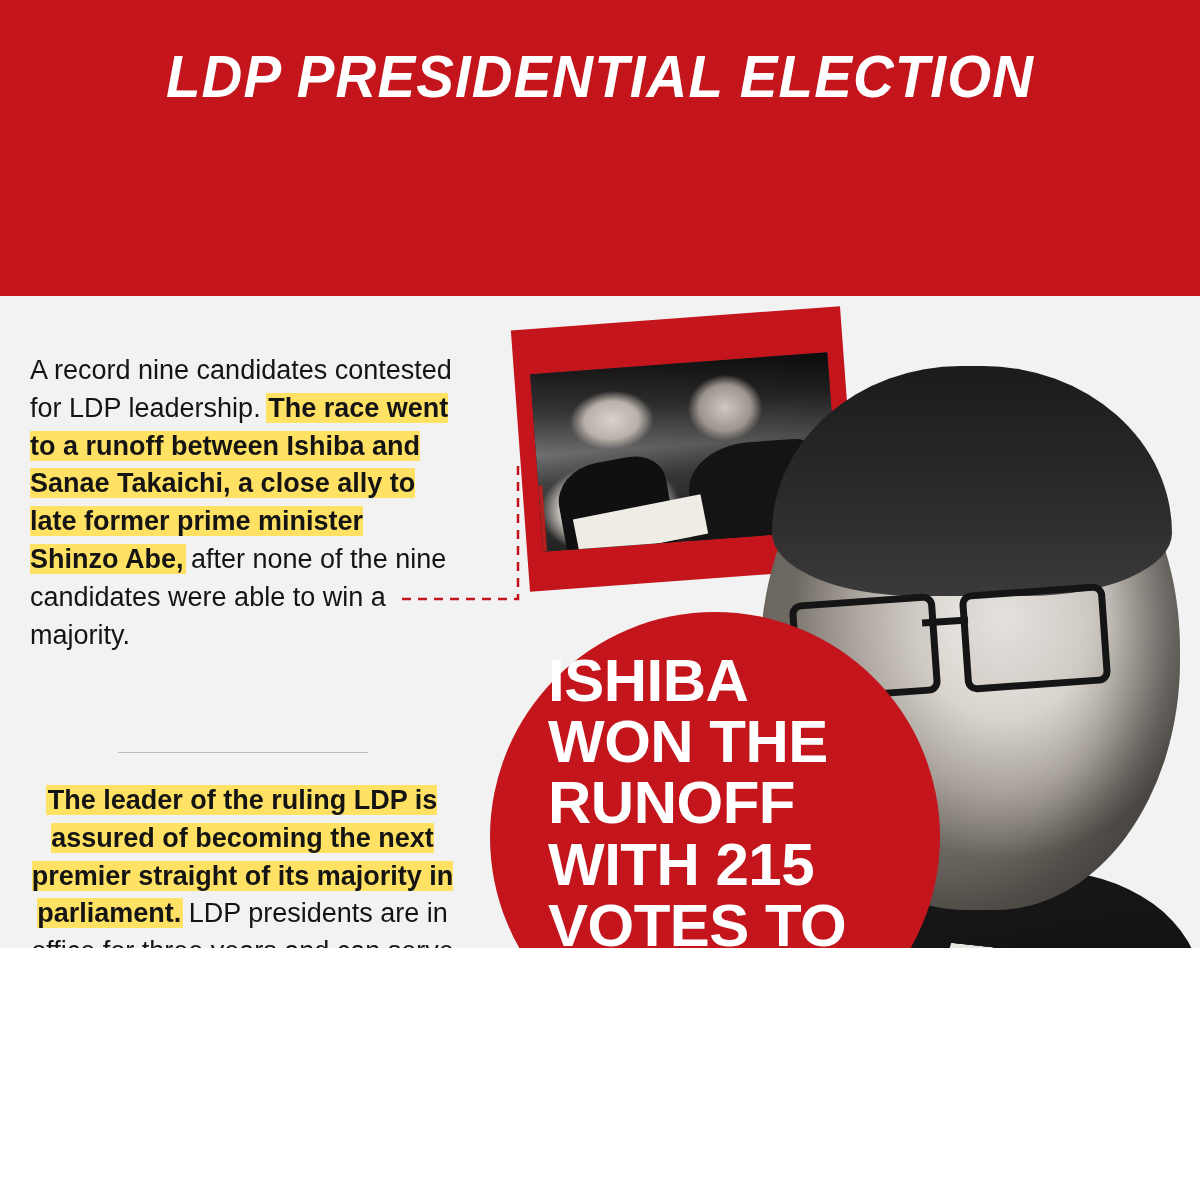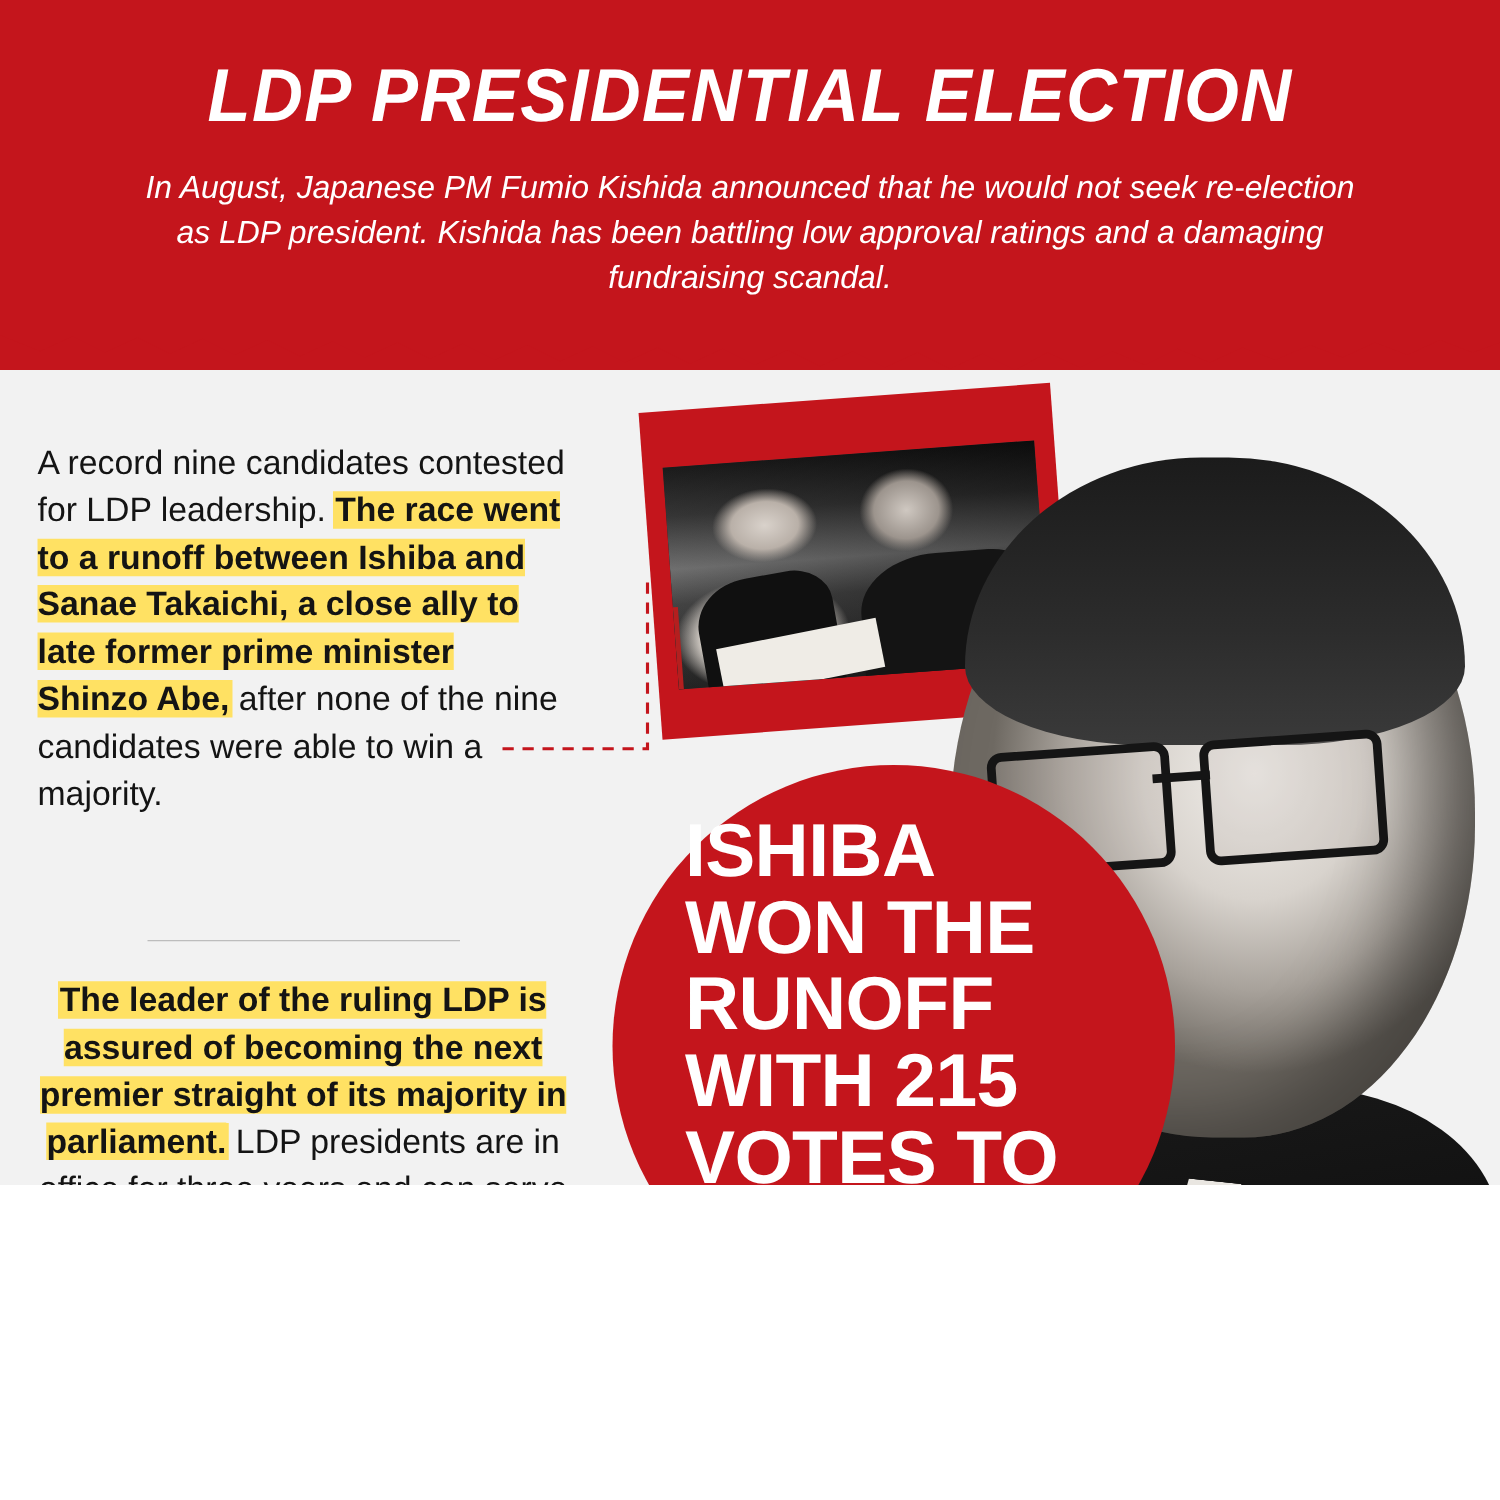--- a/index.html
+++ b/index.html
@@ -321,21 +321,20 @@
     color: #141414;
   }
 </style>
 </head>
 <body>
 
 <div id="page">
 
   <div class="header">
     <div class="header-title">LDP Presidential Election</div>
-    <div class="header-sub">In August, Japanese PM Fumio Kishida announced that he would not seek re-election as LDP president. Kishida has been battling low approval ratings and a damaging fundraising scandal.</div>
   </div>
 
   <svg class="torn" viewBox="0 0 1200 56" preserveAspectRatio="none">
     <path fill="#c4151c" d="M0,0 L1200,0 L1200,22 L1178,30 L1152,20 L1126,32 L1100,22 L1074,34 L1048,24 L1020,36 L994,26 L968,38 L942,27 L916,40 L890,29 L864,42 L838,30 L812,44 L786,31 L760,43 L734,30 L708,42 L682,29 L656,41 L630,28 L604,40 L578,27 L552,39 L526,26 L500,38 L474,25 L448,37 L422,24 L396,36 L370,23 L344,35 L318,22 L292,34 L266,21 L240,33 L214,20 L188,32 L162,19 L136,31 L110,18 L84,30 L58,17 L32,29 L0,16 Z"></path>
   </svg>
 
   <div class="col-left">
     <span class="para">A record nine candidates contested for LDP leadership. </span><span class="para hl">The race went to a runoff between Ishiba and Sanae Takaichi, a close ally to late former prime minister Shinzo Abe,</span><span class="para"> after none of the nine candidates were able to win a majority.</span>
   </div>
 

